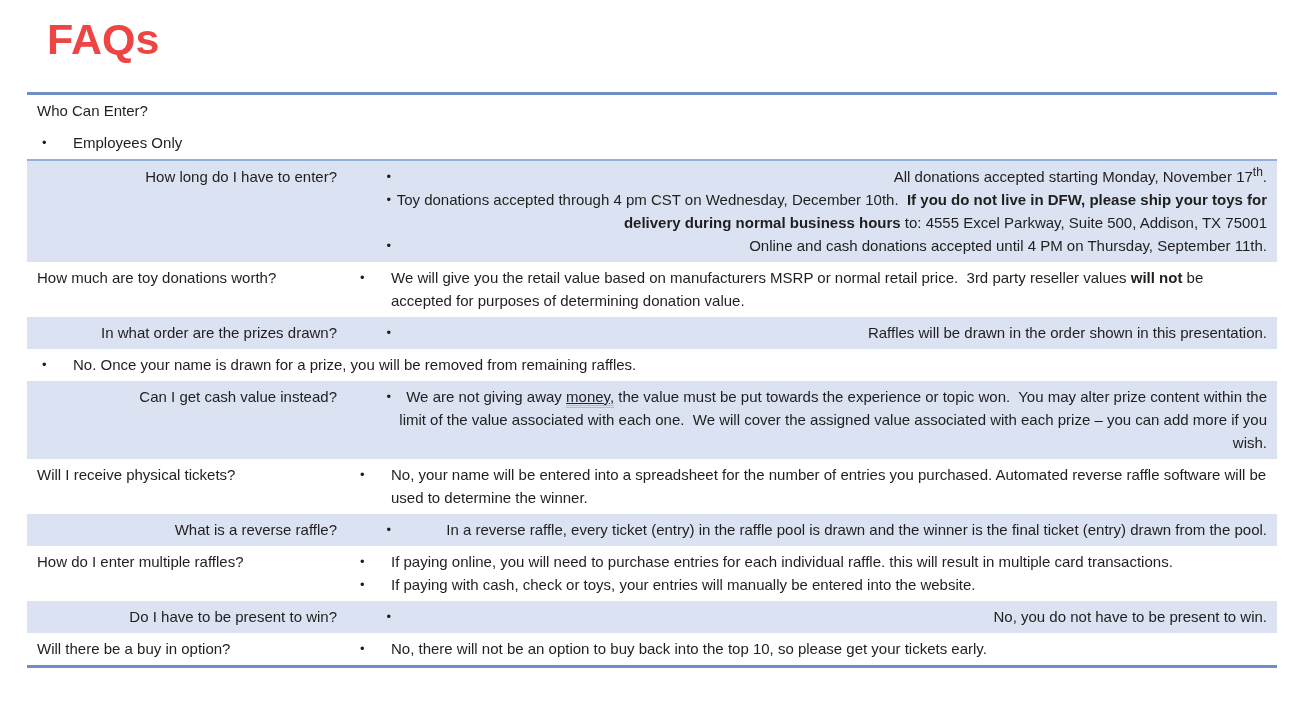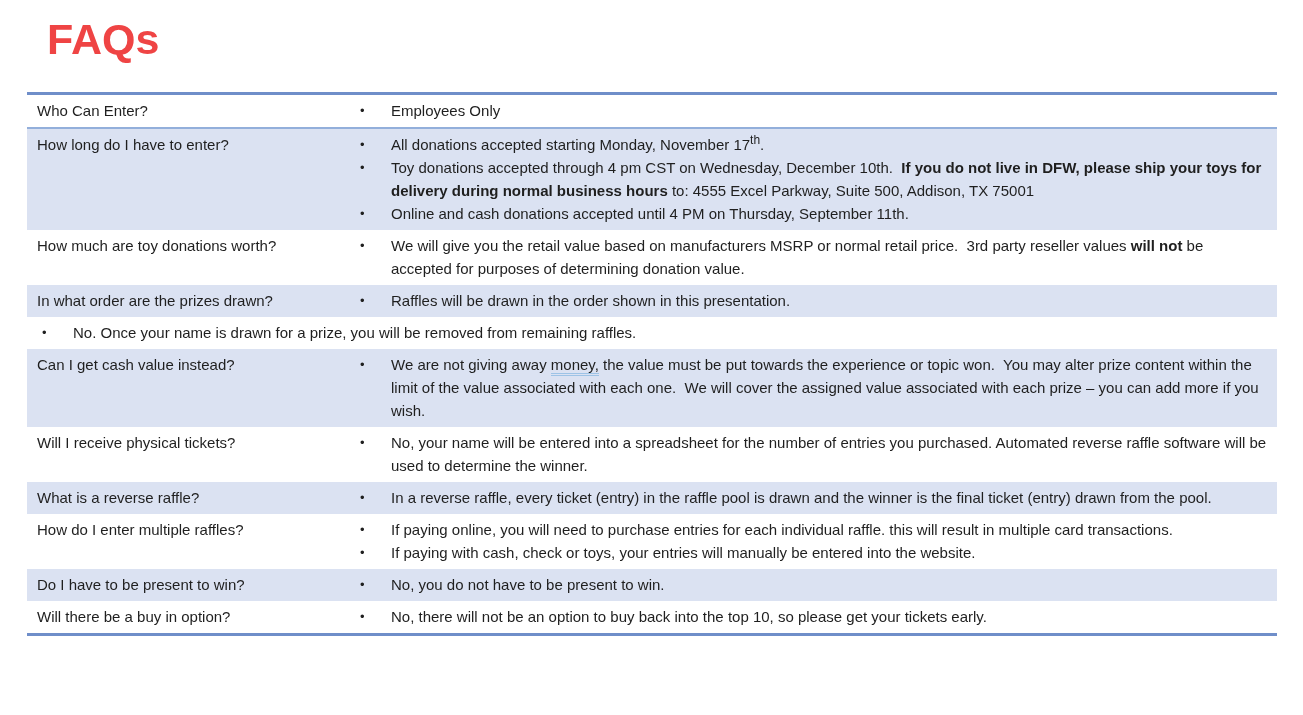--- a/index.html
+++ b/index.html
@@ -20,38 +20,39 @@
     font-size:43px;font-weight:700;line-height:1.1;
     margin:16px 0 0 47px;color:#ef4444;
   }
   .faq-table{
     position:absolute;left:27px;top:92px;width:1250px;
     border-top:3px solid var(--border);
     border-bottom:3px solid var(--border);
     font-size:15px;line-height:23px;
   }
   .row{display:flex;}
-  .row.shaded{background:var(--band);}
-  .row.header-row{border-bottom:2px solid var(--border-light);}
+  .row.shaded{background:var(--band);text-align:right;}
+  .row.header-row{border-bottom:2px solid var(--border-light);flex-direction:column;}
   .qcell{
     width:318px;flex:none;
     padding:4px 8px 5px 10px;
   }
   .acell{
     flex:1;
     padding:4px 10px 5px 0;
   }
   .bullet{display:flex;}
   .dot{
     width:46px;flex:none;padding-left:15px;
     font-size:13px;
   }
   .btext{flex:1;white-space:pre-wrap;}
   .bold{font-weight:700;}
   .u-grammar{
+    text-decoration:underline;
     border-bottom:3px double var(--grammar);
   }
   sup{font-size:12px;line-height:0;vertical-align:super;}
 </style>
 </head>
 <body>
 
 <div>
   <h1 class="title">FAQs</h1>
   <div class="faq-table" id="faq-table">

